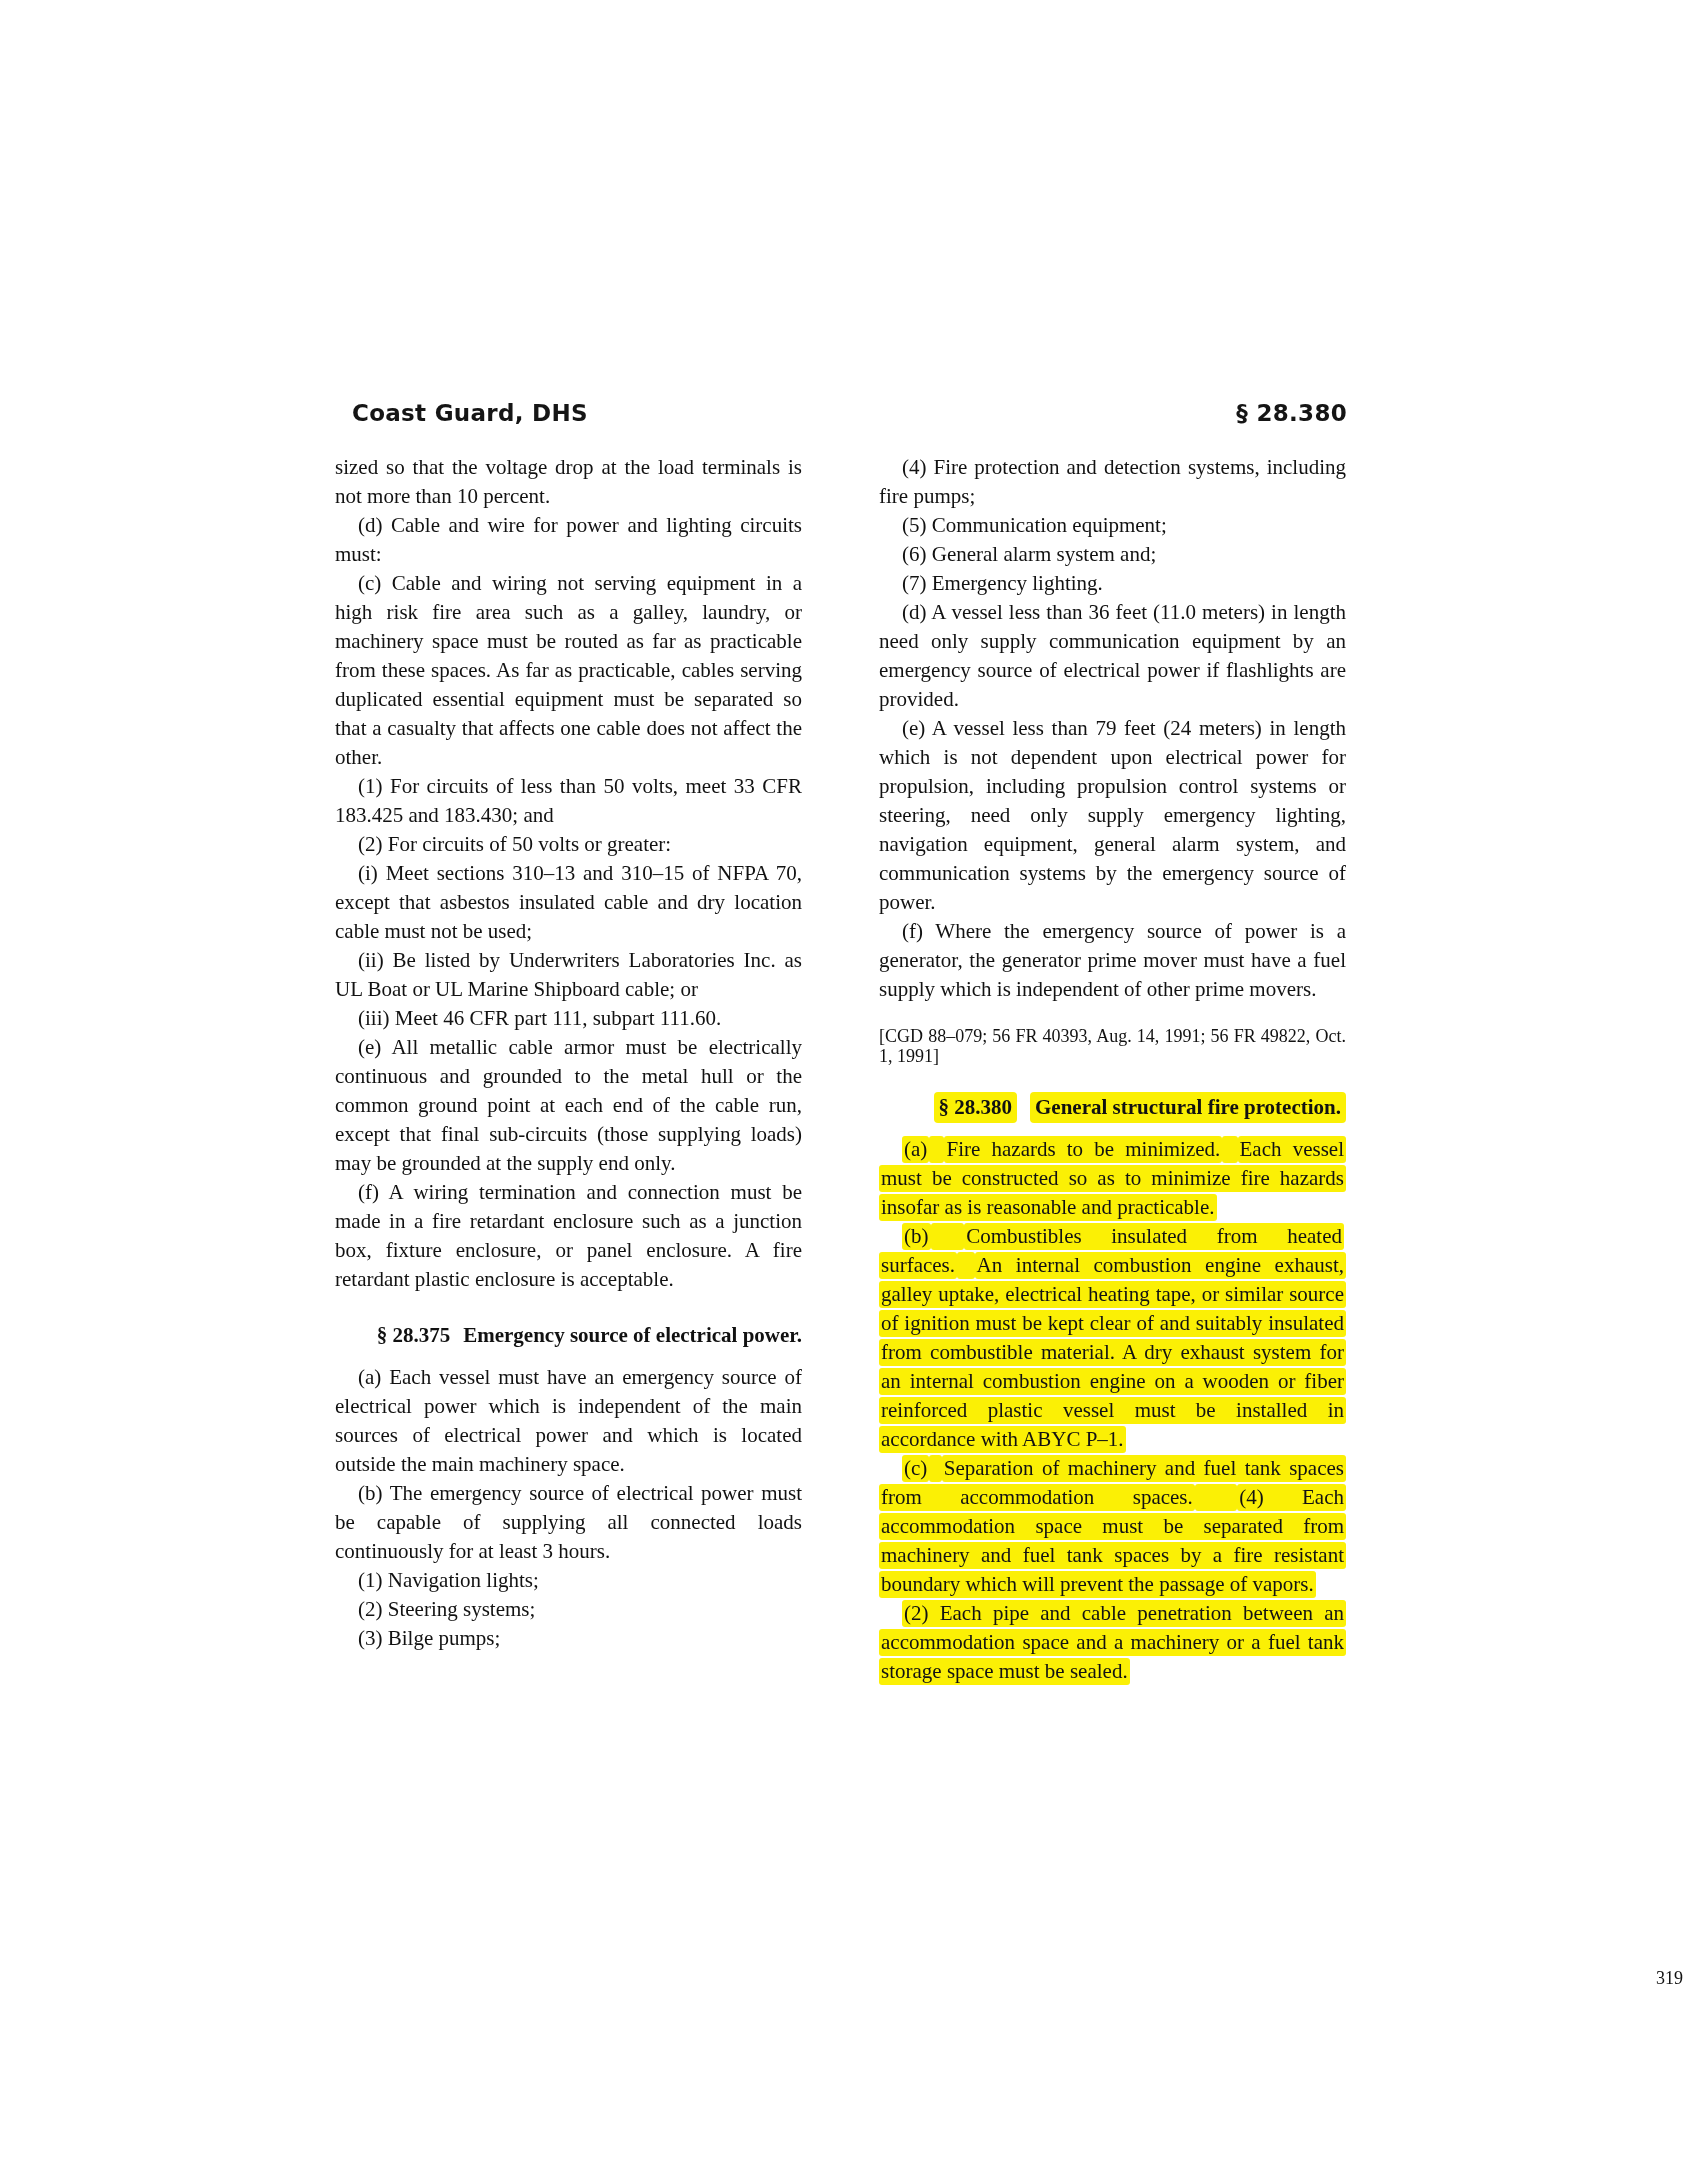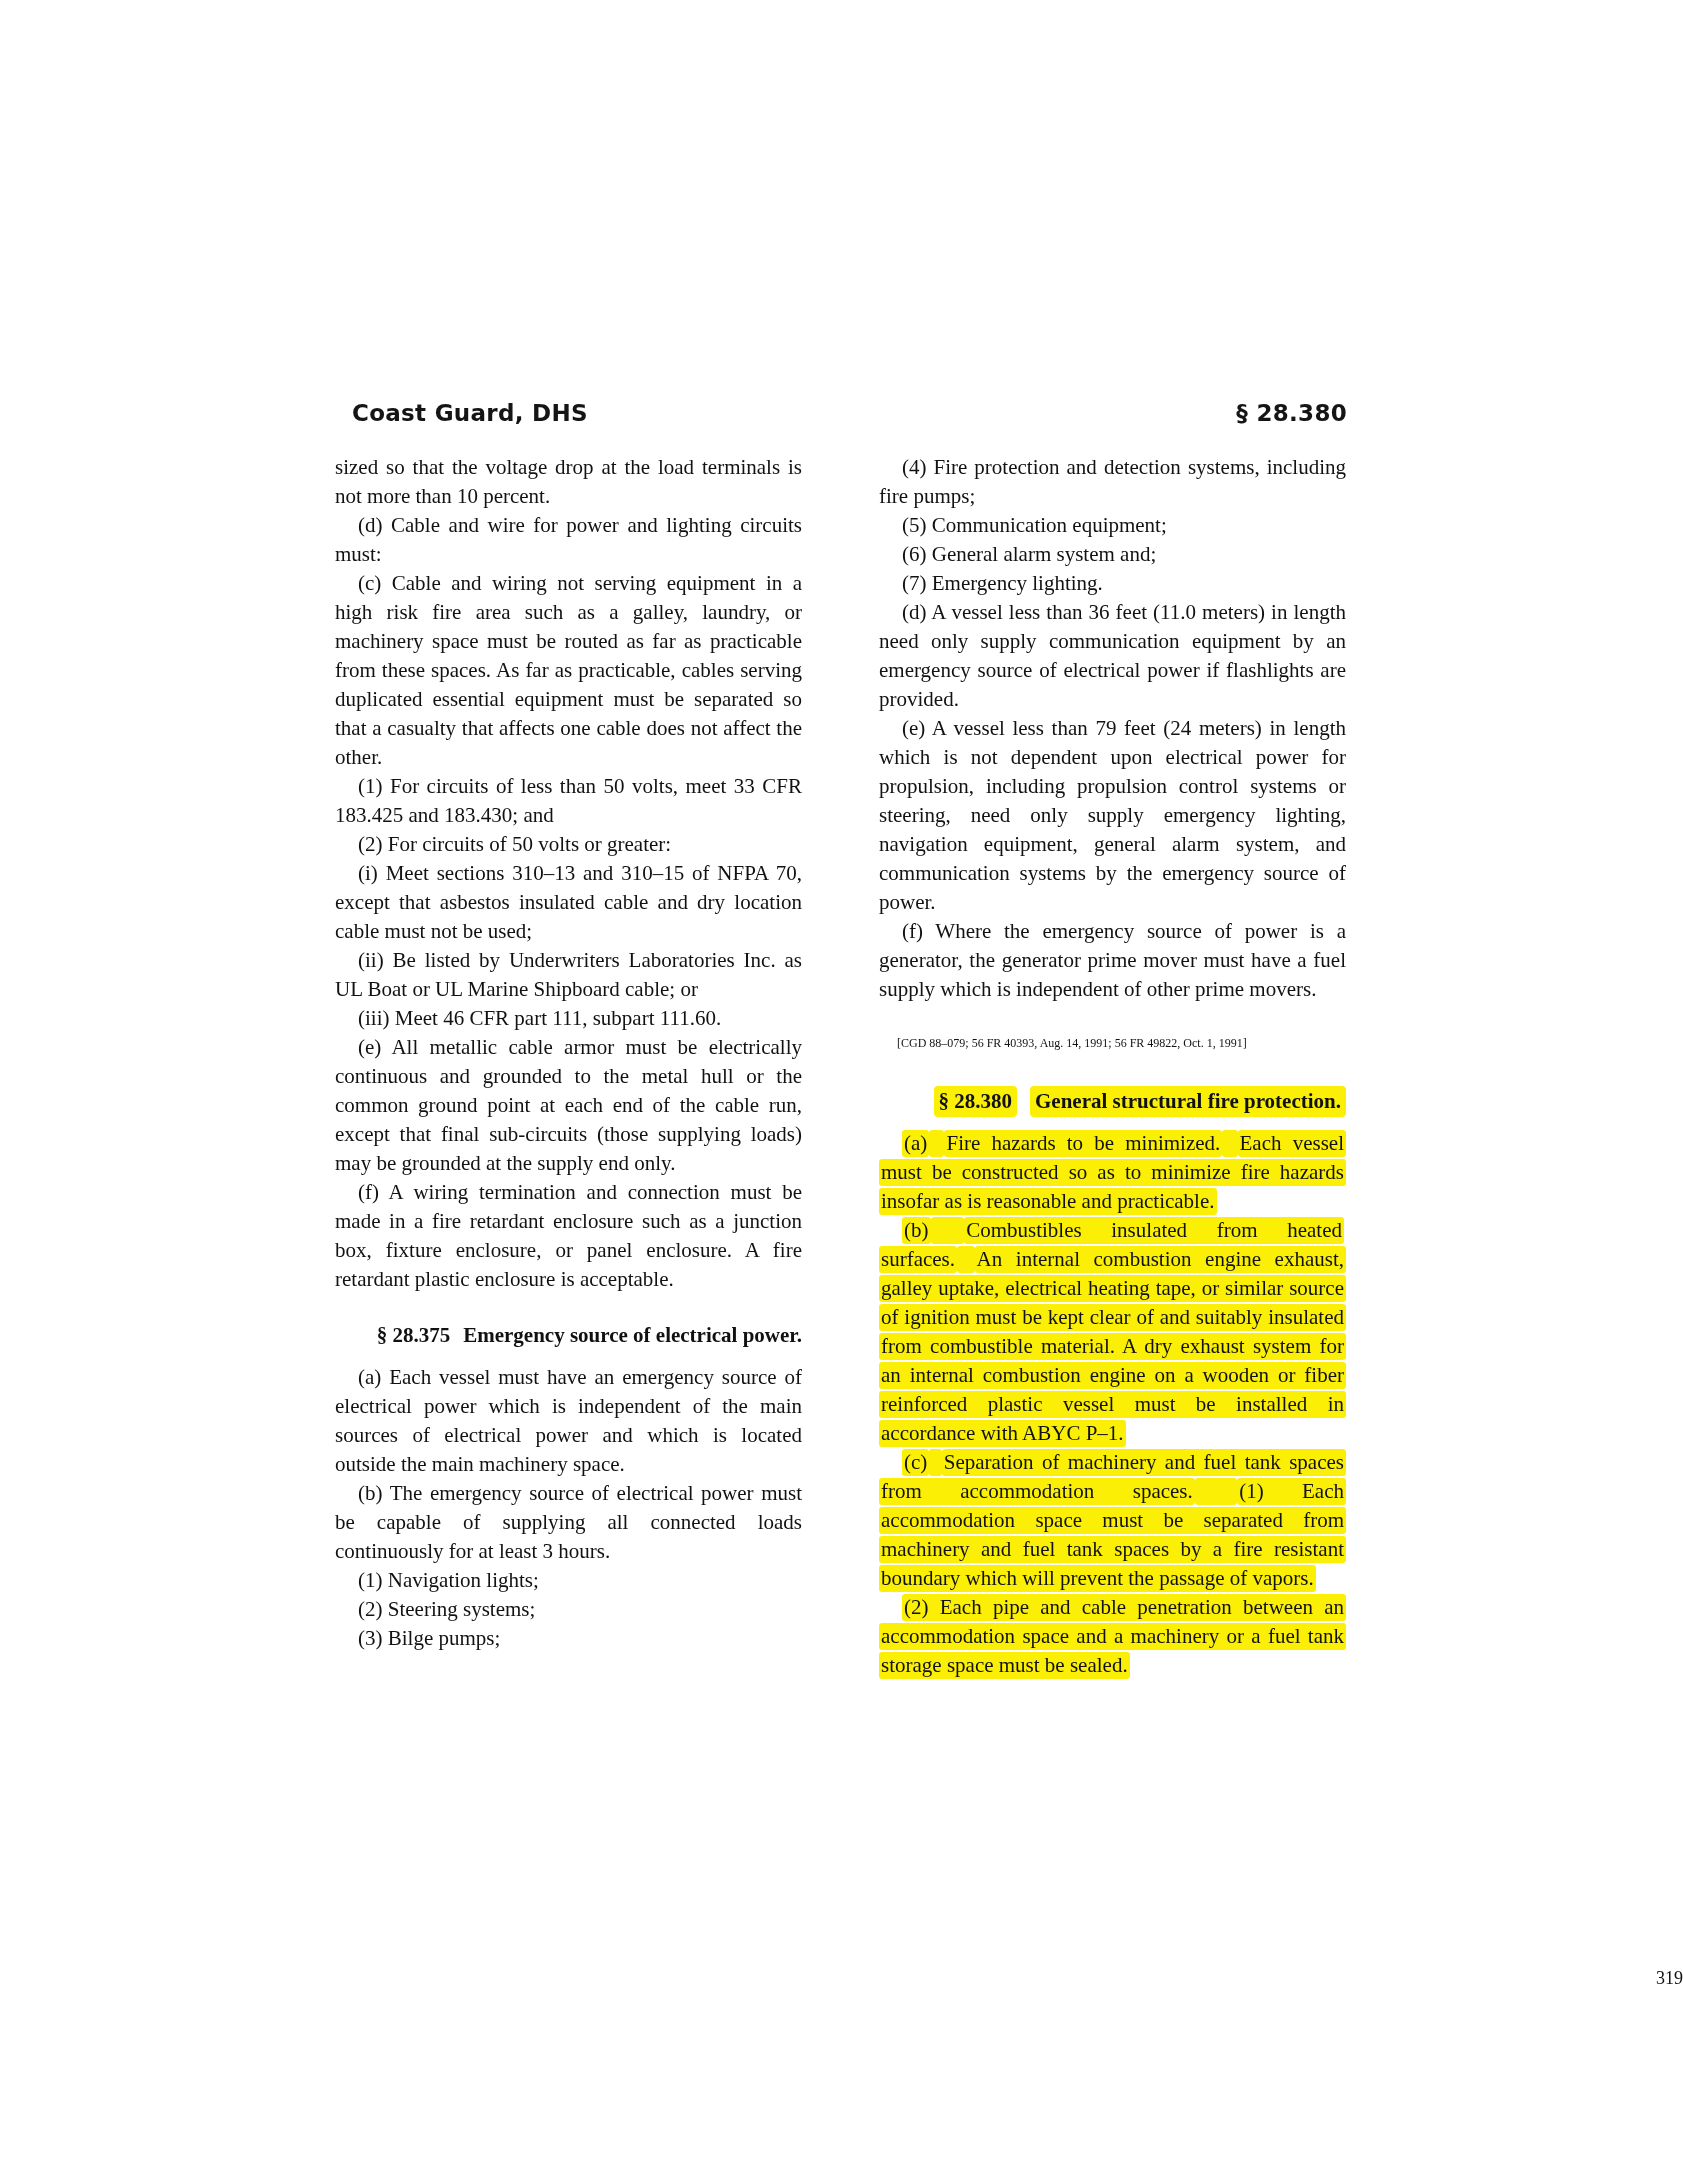--- a/index.html
+++ b/index.html
@@ -85,27 +85,26 @@
     margin-top: 27px;
     margin-bottom: 13px;
     padding-left: 46px;
     text-indent: -46px;
   }
   .sec-head .secno { white-space: nowrap; }
   .sec-head .gap { display: inline-block; width: 13px; }
 
   
   .cite {
-    font-size: 12px;
-    line-height: 34px;
+    font-size: 18px;
+    line-height: 20px;
     text-align: justify;
     margin-top: 22px;
     margin-bottom: 25px;
     text-indent: 0;
-    margin-left: 18px;
   }
 
   .ital { }
 
   
   .hl {
     background-color: #fbf005;
     box-decoration-break: clone;
     -webkit-box-decoration-break: clone;
     padding: 1px 2px 2px 2px;
@@ -180,21 +179,21 @@
       <p class="cite">[CGD 88–079; 56 FR 40393, Aug. 14, 1991; 56 FR 49822, Oct. 1, 1991]</p>
 
       <div class="sec-head hl-head">
         <span class="hl secno">§ 28.380</span><span class="gap"></span><span class="hl">General structural fire protection.</span>
       </div>
 
       <p class="indent"><span class="hl">(a)</span><span class="hl">&nbsp;</span><span class="hl ital">Fire hazards to be minimized.</span><span class="hl">&nbsp;</span><span class="hl">Each vessel must be constructed so as to minimize fire hazards insofar as is reasonable and practicable.</span></p>
 
       <p class="indent"><span class="hl">(b)</span><span class="hl">&nbsp;</span><span class="hl ital">Combustibles insulated from heated surfaces.</span><span class="hl">&nbsp;</span><span class="hl">An internal combustion engine exhaust, galley uptake, electrical heating tape, or similar source of ignition must be kept clear of and suitably insulated from combustible material. A dry exhaust system for an internal combustion engine on a wooden or fiber reinforced plastic vessel must be installed in accordance with ABYC P–1.</span></p>
 
-      <p class="indent"><span class="hl">(c)</span><span class="hl">&nbsp;</span><span class="hl ital">Separation of machinery and fuel tank spaces from accommodation spaces.</span><span class="hl">&nbsp;</span><span class="hl">(1) Each accommodation space must be separated from machinery and fuel tank spaces by a fire resistant boundary which will prevent the passage of vapors.</span></p>
+      <p class="indent"><span class="hl">(c)</span><span class="hl">&nbsp;</span><span class="hl ital">Separation of machinery and fuel tank spaces from accommodation spaces.</span><span class="hl">&nbsp;</span><span class="hl">(4) Each accommodation space must be separated from machinery and fuel tank spaces by a fire resistant boundary which will prevent the passage of vapors.</span></p>
 
       <p class="indent"><span class="hl">(2) Each pipe and cable penetration between an accommodation space and a machinery or a fuel tank storage space must be sealed.</span></p>
 
 
     </div>
   </div>
 
   <div class="folio">319</div>
 
 </div>

